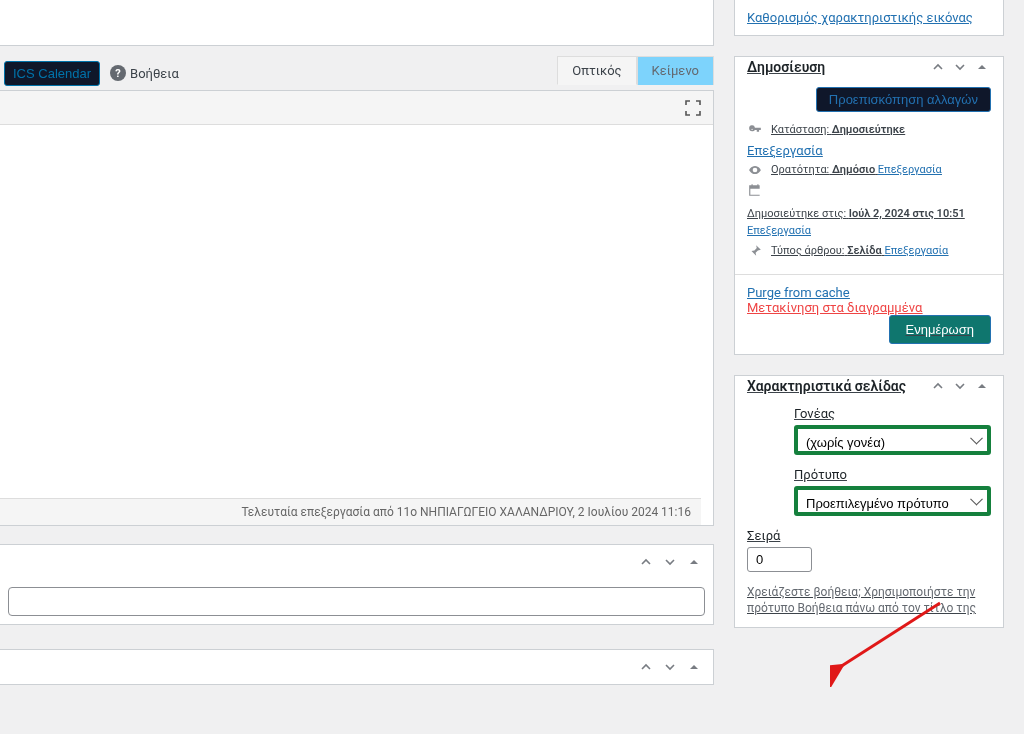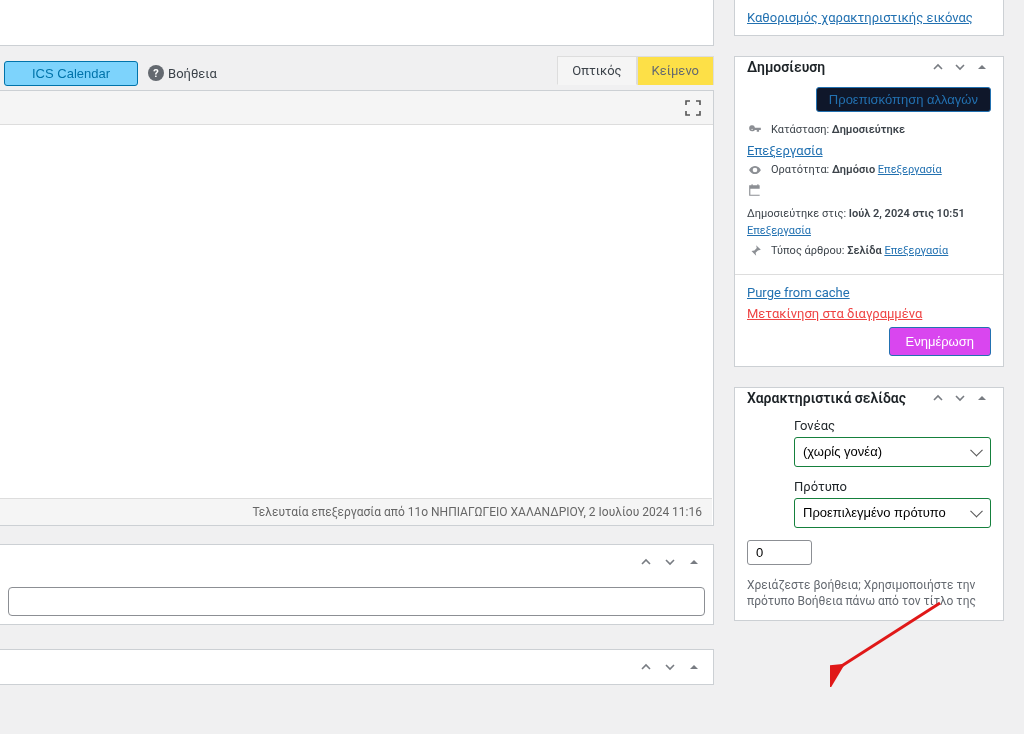--- a/index.html
+++ b/index.html
@@ -39,22 +39,22 @@
   display: flex;
   align-items: center;
   gap: 10px;
   padding-left: 4px;
   position: relative;
 }
 
 .ics-btn {
   border: 1px solid #0073aa;
   color: #0073aa;
-  background: #7dd3fc;
-  padding: 4px 27px;
+  background: #0f172a;
+  padding: 4px 8px;
   border-radius: 3px;
   font-size: 13px;
   cursor: pointer;
 }
 
 .help-chip {
   display: flex;
   align-items: center;
   gap: 4px;
   color: #3c434a;
@@ -75,21 +75,21 @@
 .editor-tabs {
   position: absolute;
   right: 0;
   top: 0;
   display: flex;
 }
 .editor-tab {
   padding: 6px 14px;
   font-size: 13px;
   border: 1px solid #ddd;
-  background: #fde047;
+  background: #7dd3fc;
   cursor: pointer;
   color: #646970;
   border-bottom: none;
 }
 .editor-tab.active {
   background: #f5f5f5;
   border-bottom: 1px solid #f5f5f5;
   color: #3c434a;
   margin-left: 40px;
 }
@@ -116,21 +116,21 @@
   width: 20px;
   height: 20px;
   display:flex;
   align-items:center;
   justify-content:center;
   color:#666;
   cursor:pointer;
 }
 .editor-footer {
   position:absolute;
-  bottom:0; left:0; right:1px;
+  bottom:0; left:0; right:12px;
   font-size:12px;
   color:#666;
   text-align:right;
   padding:6px 10px;
   background:#f5f5f5;
   border-top:1px solid #ddd;
 }
 
 
 .metabox-collapsed {
@@ -178,20 +178,21 @@
   position:absolute;
   right:20px;
   top:0;
   width:270px;
 }
 
 .meta-box {
   background:#fff;
   border:1px solid #ccd0d4;
   margin-bottom:20px;
+  text-decoration:underline;
 }
 .meta-box.fragment-top { border-top:none; }
 
 .meta-box-title {
   display:flex;
   align-items:center;
   justify-content:space-between;
   padding:1px 12px;
   font-weight:600;
   font-size:14px;
@@ -225,39 +226,38 @@
   line-height:1.5;
 }
 .pub-line .ic{ width:16px;height:16px;color:#8c8f94;flex-shrink:0;display:inline-flex;align-items:center;justify-content:center;}
 .pub-line b{font-weight:600;}
 
 .major-actions{
   border-top:1px solid #ddd;
   padding:10px 12px;
   display:flex;
   flex-direction:column;
-  gap:6px;
 }
 .update-row{display:flex;justify-content:flex-end;}
 .update-btn{
-  background:#d946ef;
+  background:#0f766e;
   border:1px solid #2271b1;
   color:#fff;
   padding:6px 16px;
   border-radius:3px;
   font-size:13px;
   cursor:pointer;
 }
 
 .field-label{ font-size:13px; color:#1d2327; margin-bottom:4px; display:block; }
 .wp-select-outer{margin-bottom:12px;margin-left:47px;}
 .wp-select{
   width:100%;
   padding:0 24px 0 8px;
-  border:1px solid #15803d;
+  border:4px solid #15803d;
   border-radius:3px;
   font-size:13px;
   background:#fff;
   cursor:pointer;
   height:30px;
   line-height:28px;
   appearance:none;
   -webkit-appearance:none;
   -moz-appearance:none;
   position:relative;
@@ -501,20 +501,21 @@
       <div class="wp-select-outer">
         <span class="field-label">Πρότυπο</span>
         <div class="select-wrap">
           <select class="wp-select">
             <option>Προεπιλεγμένο πρότυπο</option>
           </select>
         </div>
       </div>
 
       <div>
+        <span class="field-label">Σειρά</span>
         <input class="num" type="text" value="0" style="">
       </div>
 
       <div class="help-note">Χρειάζεστε βοήθεια; Χρησιμοποιήστε την πρότυπο Βοήθεια πάνω από τον τίτλο της</div>
     </div>
   </div>
 </div>
 
 <div class="arrow-anno">
   <svg width="120" height="90" viewBox="0 0 120 90">

